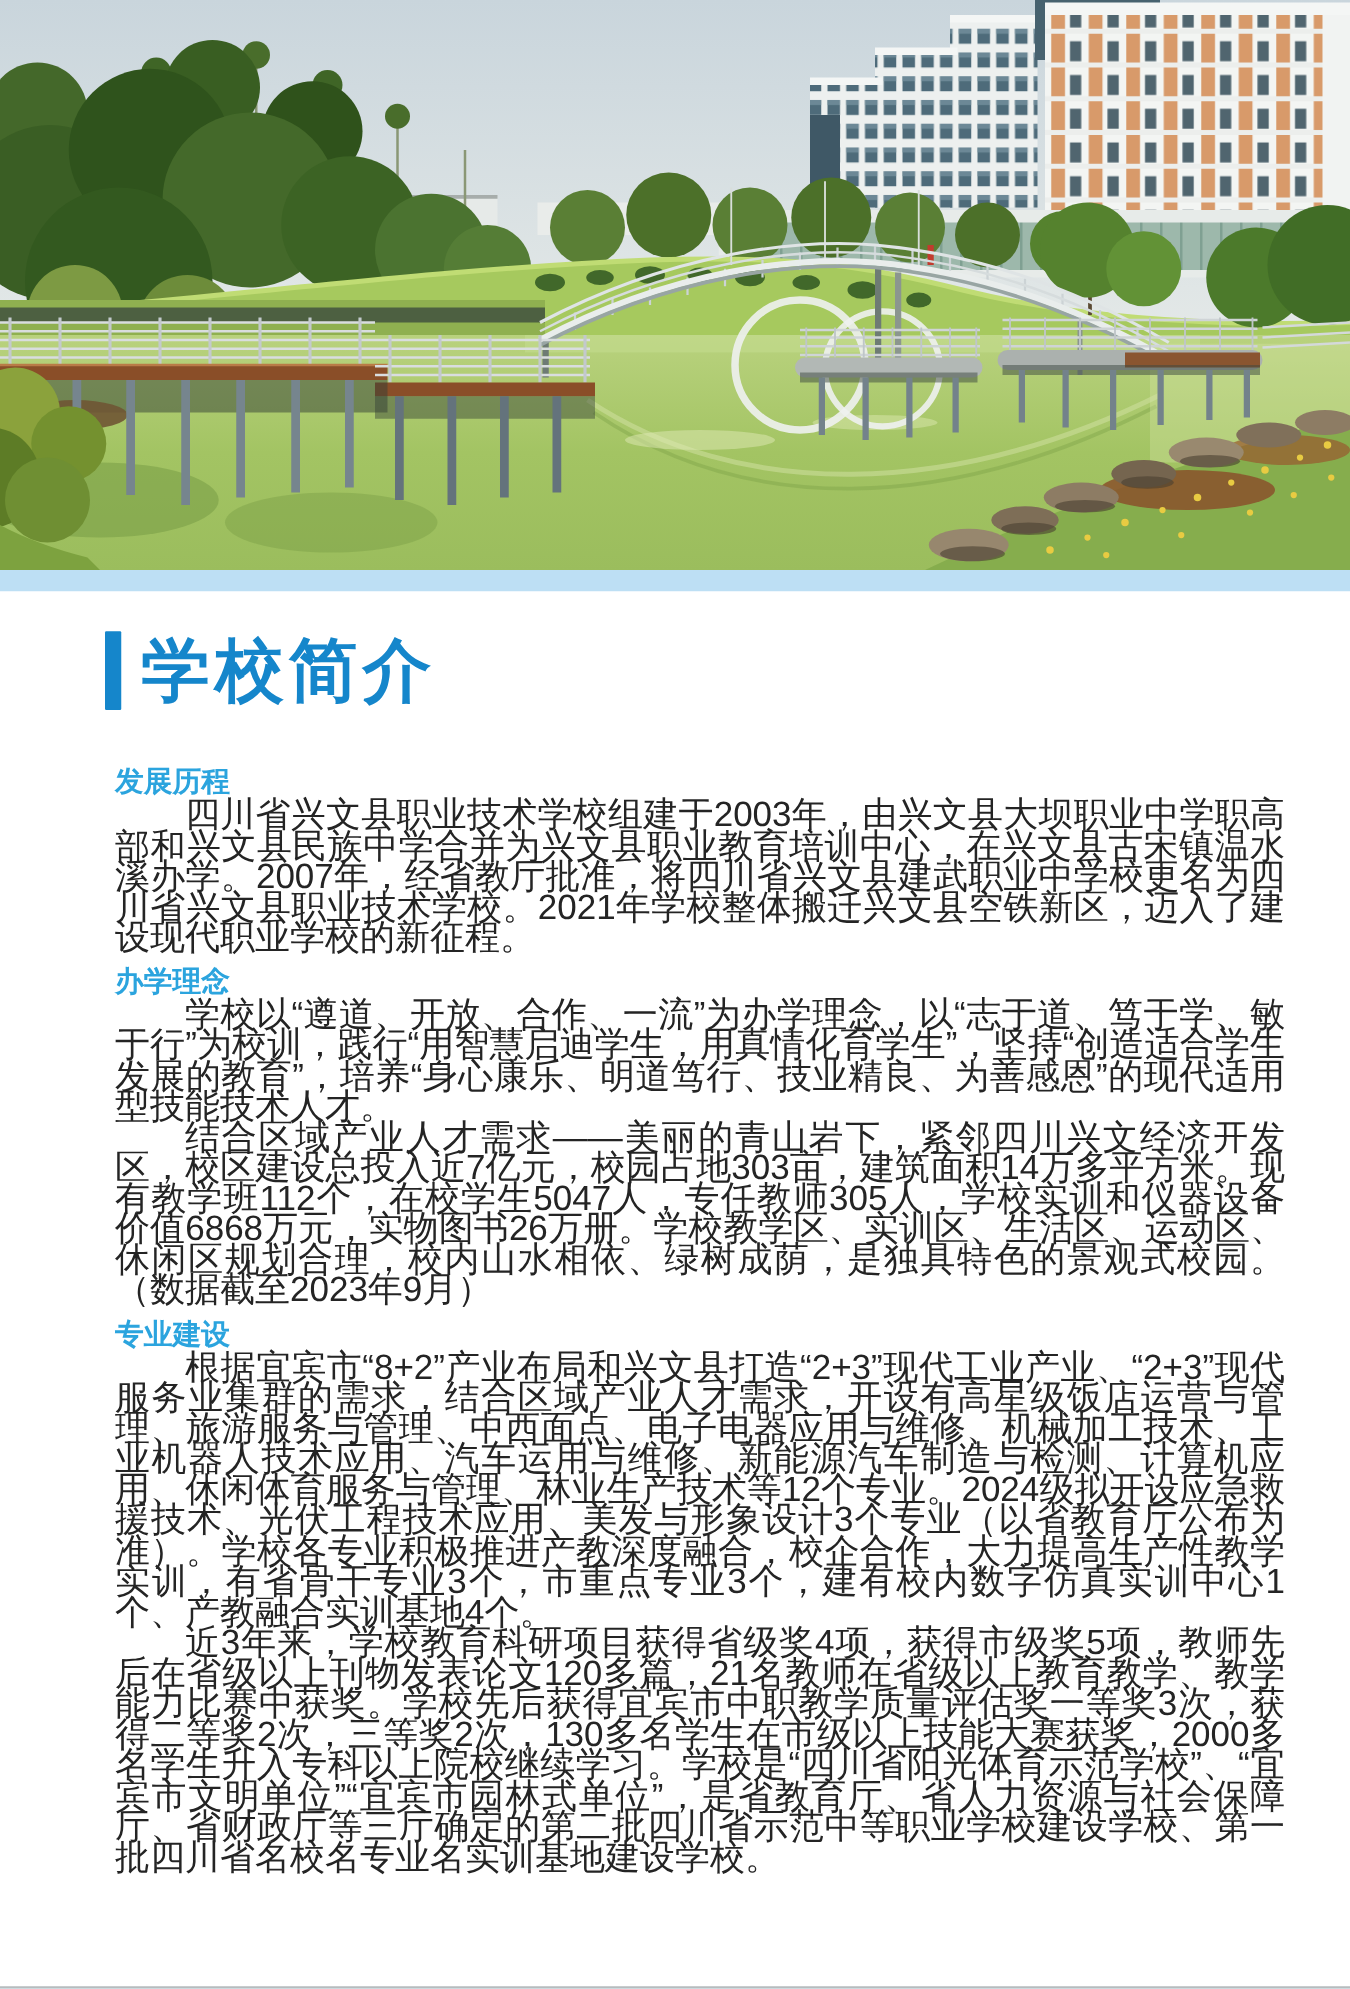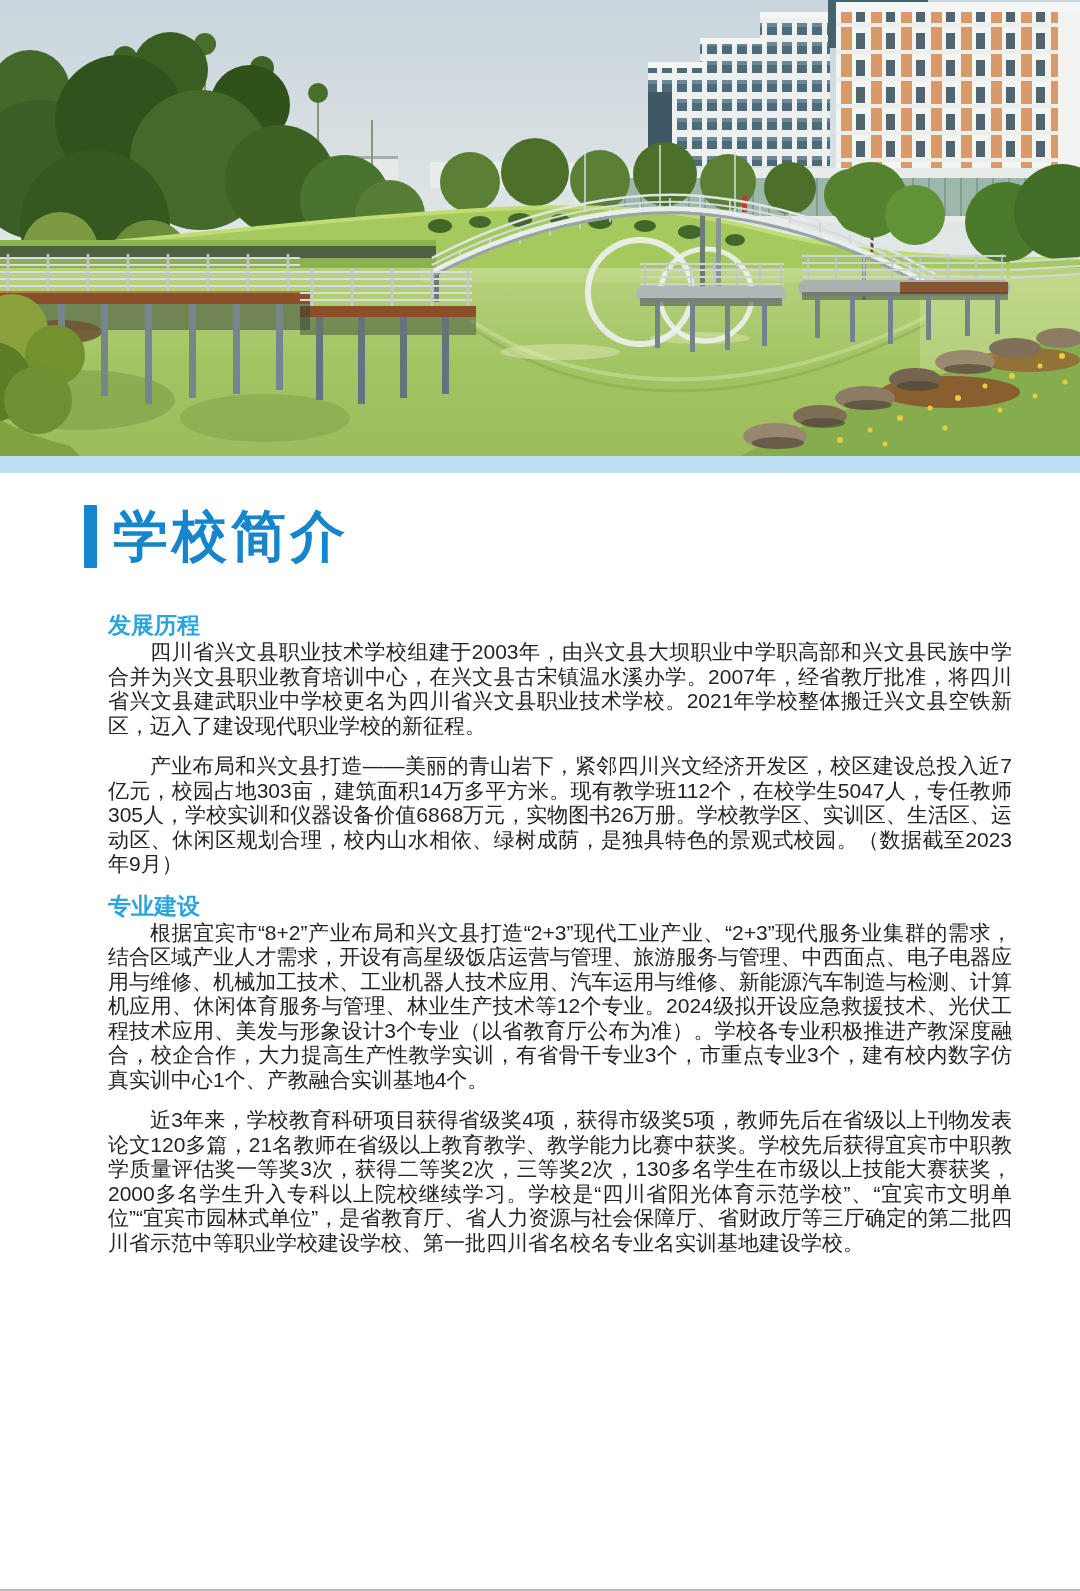--- a/index.html
+++ b/index.html
@@ -6,24 +6,24 @@
   body{background:#bddff4;font-family:"Liberation Sans",sans-serif;}
   .page{position:relative;width:1080px;height:1591px;background:#bddff4;overflow:hidden;}
   .page::after{content:"";position:absolute;left:0;bottom:0;width:100%;height:2px;background:#b7bcbe;}
   .photo{position:absolute;top:0;left:0;width:1080px;height:456px;}
   .photo svg{display:block;width:100%;height:100%;}
   .card{position:absolute;top:473px;left:0;width:1080px;height:1118px;background:#ffffff;}
   .title-row{display:flex;align-items:stretch;margin:32px 0 0 84px;height:63px;}
   .accent-bar{width:13px;height:63px;background:#1586cb;margin-right:16px;border-radius:1px;}
   .page-title{font-size:55px;line-height:62px;font-weight:bold;color:#1586cb;margin:0;letter-spacing:4px;white-space:nowrap;}
   .content{margin:44px 52px 0 92px;}
-  .section{margin:16px;}
+  .section{margin:0;}
   .sec-h{font-size:23px;line-height:26px;color:#2ba4de;font-weight:600;margin:9px 0 2px 0;}
   .section:first-of-type .sec-h{margin-top:0;}
-  .sec-p{font-size:21px;line-height:24.5px;color:#242424;text-align:justify;text-indent:2em;margin:0;letter-spacing:0;}
+  .sec-p{font-size:28px;line-height:24.5px;color:#242424;text-align:justify;text-indent:2em;margin:0;letter-spacing:0;}
 </style>
 </head>
 <body>
 
 <div class="page">
 
   <div class="photo">
     <svg viewBox="0 0 1080 456" preserveAspectRatio="none">
       <defs>
         <linearGradient id="sky" x1="0" y1="0" x2="0" y2="1">
@@ -365,23 +365,27 @@
       <h1 class="page-title">学校简介</h1>
     </div>
 
     <div class="content">
 
       <div class="section">
         <h2 class="sec-h">发展历程</h2>
         <p class="sec-p">四川省兴文县职业技术学校组建于2003年，由兴文县大坝职业中学职高部和兴文县民族中学合并为兴文县职业教育培训中心，在兴文县古宋镇温水溪办学。2007年，经省教厅批准，将四川省兴文县建武职业中学校更名为四川省兴文县职业技术学校。2021年学校整体搬迁兴文县空铁新区，迈入了建设现代职业学校的新征程。</p>
       </div>
 
-
-      <div class="section">
-        <p class="sec-p">产业布局和兴文县打造——美丽的青山岩下，紧邻四川兴文经济开发区，校区建设总投入近7亿元，校园占地303亩，建筑面积14万多平方米。现有教学班112个，在校学生5047人，专任教师305人，学校实训和仪器设备价值6868万元，实物图书26万册。学校教学区、实训区、生活区、运动区、休闲区规划合理，校内山水相依、绿树成荫，是独具特色的景观式校园。（数据截至2023年9月）</p>
+      <div class="section">
+        <h2 class="sec-h">办学理念</h2>
+        <p class="sec-p">学校以“遵道、开放、合作、一流”为办学理念，以“志于道、笃于学、敏于行”为校训，践行“用智慧启迪学生，用真情化育学生”，坚持“创造适合学生发展的教育”，培养“身心康乐、明道笃行、技业精良、为善感恩”的现代适用型技能技术人才。</p>
+      </div>
+
+      <div class="section">
+        <p class="sec-p">结合区域产业人才需求——美丽的青山岩下，紧邻四川兴文经济开发区，校区建设总投入近7亿元，校园占地303亩，建筑面积14万多平方米。现有教学班112个，在校学生5047人，专任教师305人，学校实训和仪器设备价值6868万元，实物图书26万册。学校教学区、实训区、生活区、运动区、休闲区规划合理，校内山水相依、绿树成荫，是独具特色的景观式校园。（数据截至2023年9月）</p>
       </div>
 
       <div class="section">
         <h2 class="sec-h">专业建设</h2>
         <p class="sec-p">根据宜宾市“8+2”产业布局和兴文县打造“2+3”现代工业产业、“2+3”现代服务业集群的需求，结合区域产业人才需求，开设有高星级饭店运营与管理、旅游服务与管理、中西面点、电子电器应用与维修、机械加工技术、工业机器人技术应用、汽车运用与维修、新能源汽车制造与检测、计算机应用、休闲体育服务与管理、林业生产技术等12个专业。2024级拟开设应急救援技术、光伏工程技术应用、美发与形象设计3个专业（以省教育厅公布为准）。学校各专业积极推进产教深度融合，校企合作，大力提高生产性教学实训，有省骨干专业3个，市重点专业3个，建有校内数字仿真实训中心1个、产教融合实训基地4个。</p>
       </div>
 
       <div class="section">
         <p class="sec-p">近3年来，学校教育科研项目获得省级奖4项，获得市级奖5项，教师先后在省级以上刊物发表论文120多篇，21名教师在省级以上教育教学、教学能力比赛中获奖。学校先后获得宜宾市中职教学质量评估奖一等奖3次，获得二等奖2次，三等奖2次，130多名学生在市级以上技能大赛获奖，2000多名学生升入专科以上院校继续学习。学校是“四川省阳光体育示范学校”、“宜宾市文明单位”“宜宾市园林式单位”，是省教育厅、省人力资源与社会保障厅、省财政厅等三厅确定的第二批四川省示范中等职业学校建设学校、第一批四川省名校名专业名实训基地建设学校。</p>
       </div>

